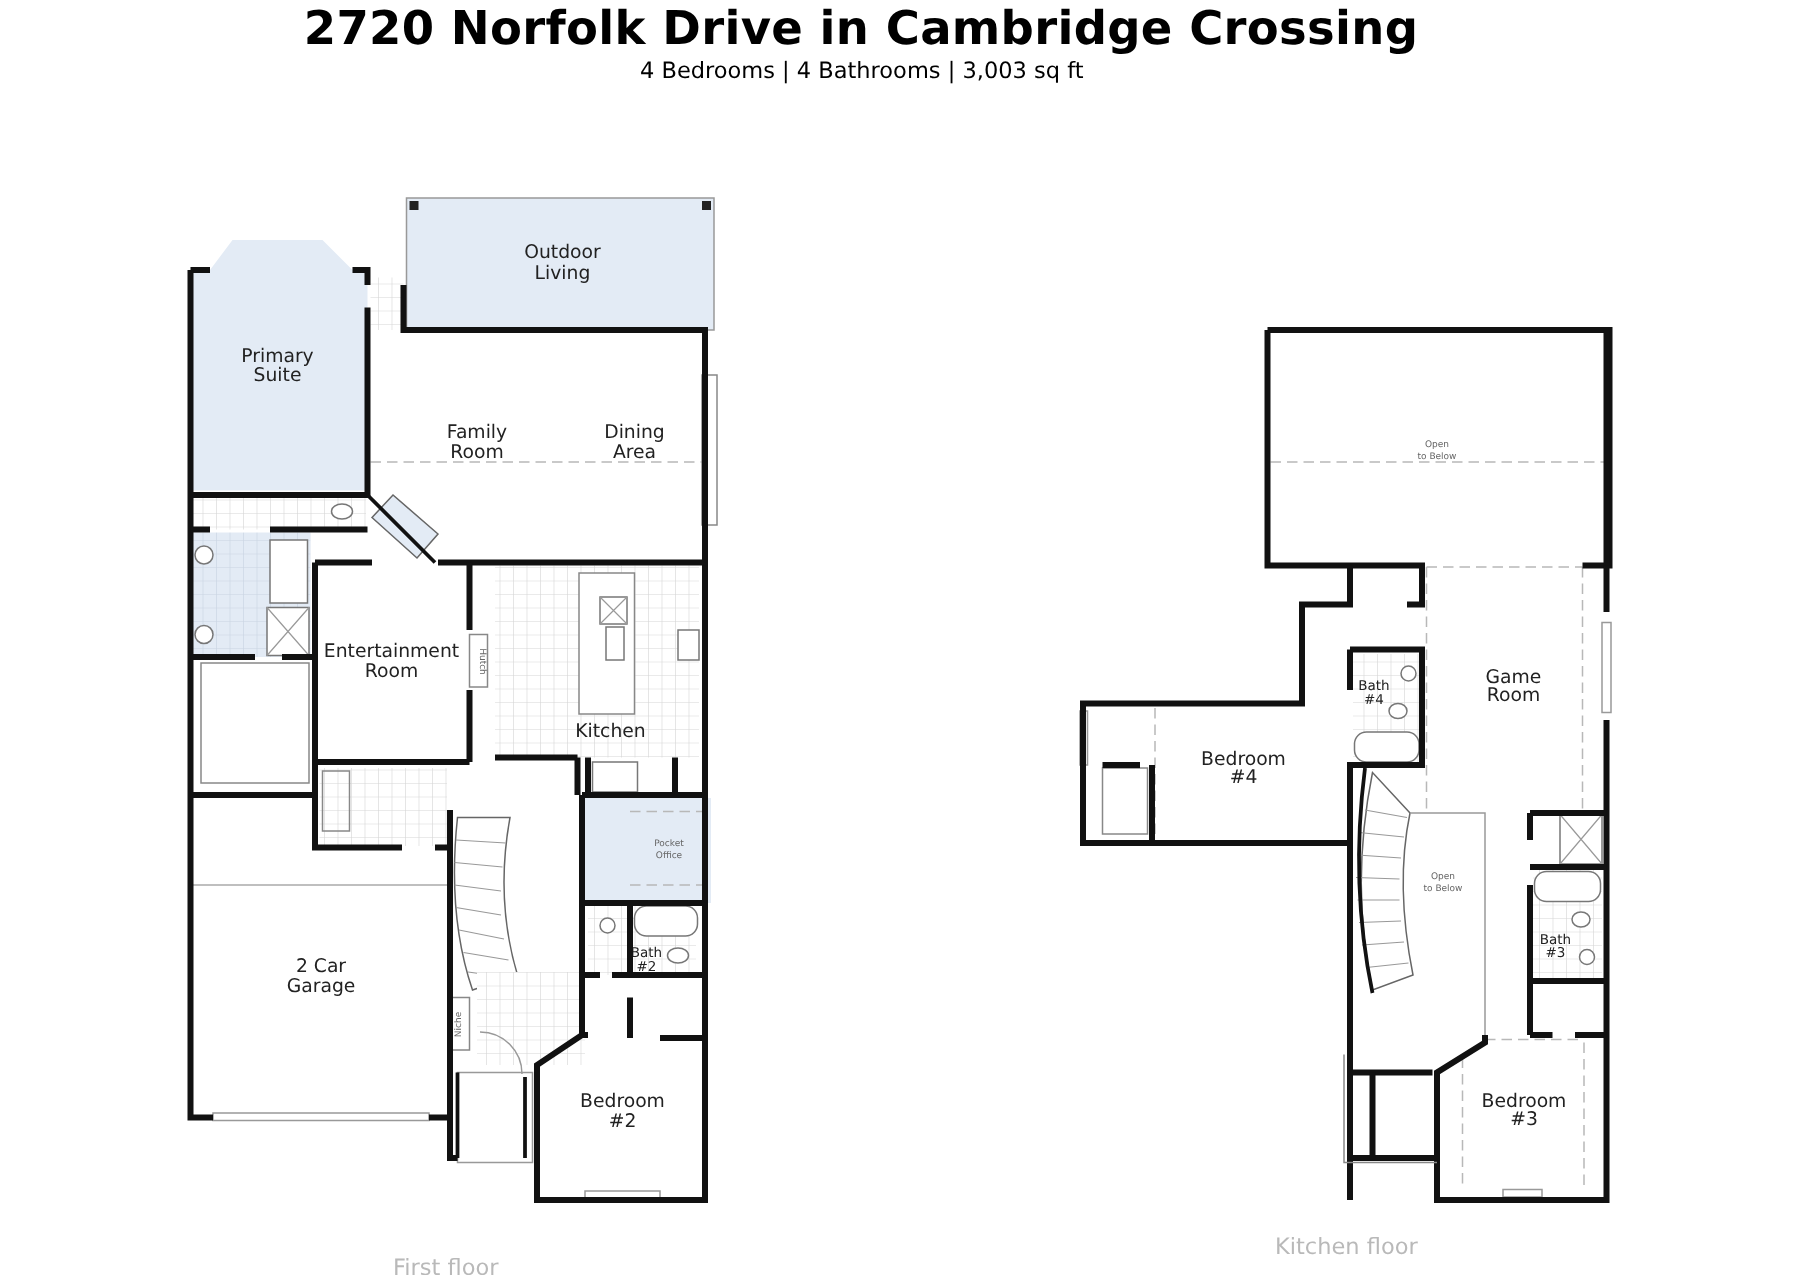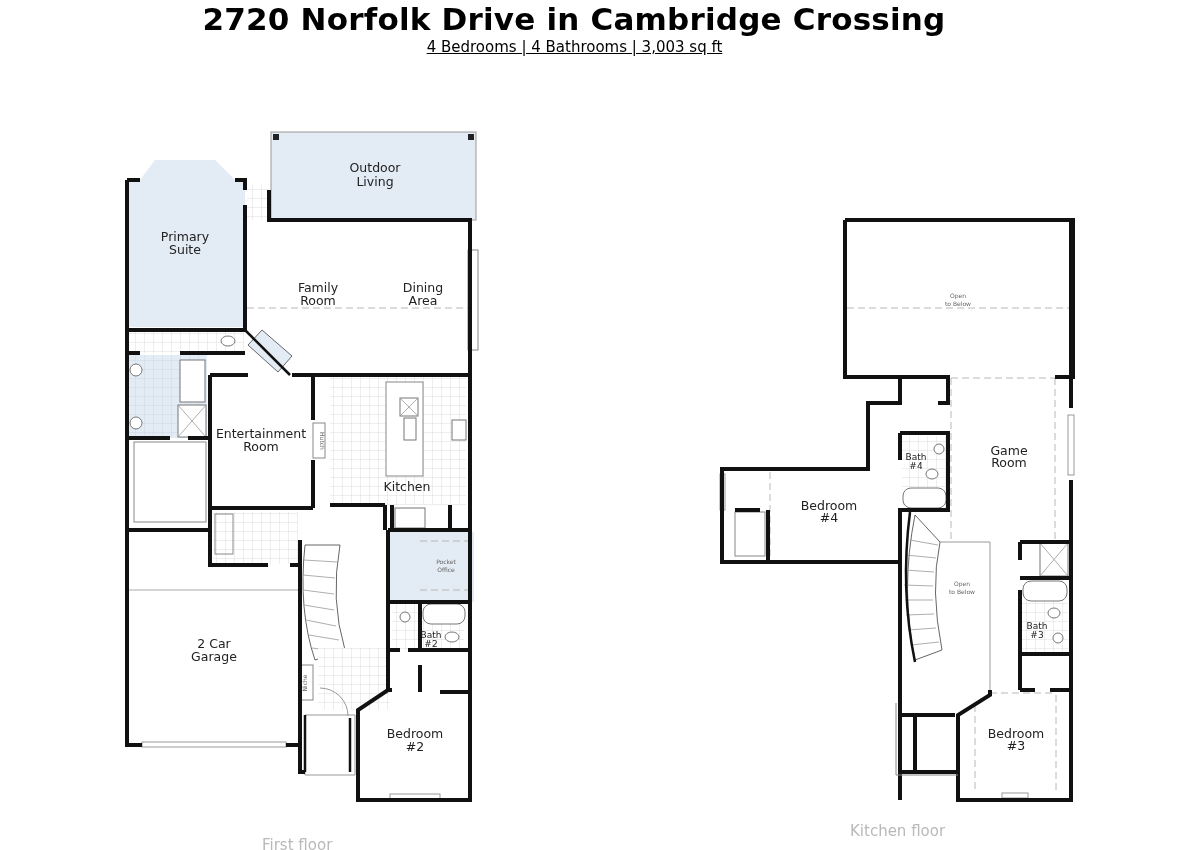--- a/index.html
+++ b/index.html
@@ -2,21 +2,21 @@
 <html><head>
 <meta charset="utf-8">
 <style>
   html, body { margin: 0; padding: 0; background: #ffffff; }
   body { width: 1200px; height: 850px; position: relative; overflow: hidden;
          font-family: "DejaVu Sans", sans-serif; color: #000; }
   .title { position: absolute; top: 0; left: 0; width: 1148px; text-align: center;
            font-family: "DejaVu Sans", sans-serif; font-weight: bold; font-size: 31px;
            line-height: 38px; letter-spacing: 0.2px; }
   .subtitle { position: absolute; top: 38px; left: 0; width: 1149px; text-align: center;
-              font-family: "DejaVu Sans", sans-serif; font-size: 15px; line-height: 18px; text-decoration: underline; }
+              font-family: "DejaVu Sans", sans-serif; font-size: 15px; line-height: 18px; }
   .plan { position: absolute; top: 0; left: 0; width: 1200px; height: 850px; }
   .caption { position: absolute; font-family: "DejaVu Sans", sans-serif; font-size: 15px;
              color: #b9b9b9; }
   .cap-first { left: 262px; top: 836px; }
   .cap-second { left: 850px; top: 822px; }
   svg text { font-family: "DejaVu Sans", sans-serif; fill: #222; }
   .lbl { font-size: 12.5px; text-anchor: middle; }
   .lbl-sm { font-size: 9px; text-anchor: middle; }
   .lbl-xs { font-size: 6px; text-anchor: middle; fill: #666; }
   .wall { fill: none; stroke: #111; stroke-width: 4; stroke-linejoin: miter; }

